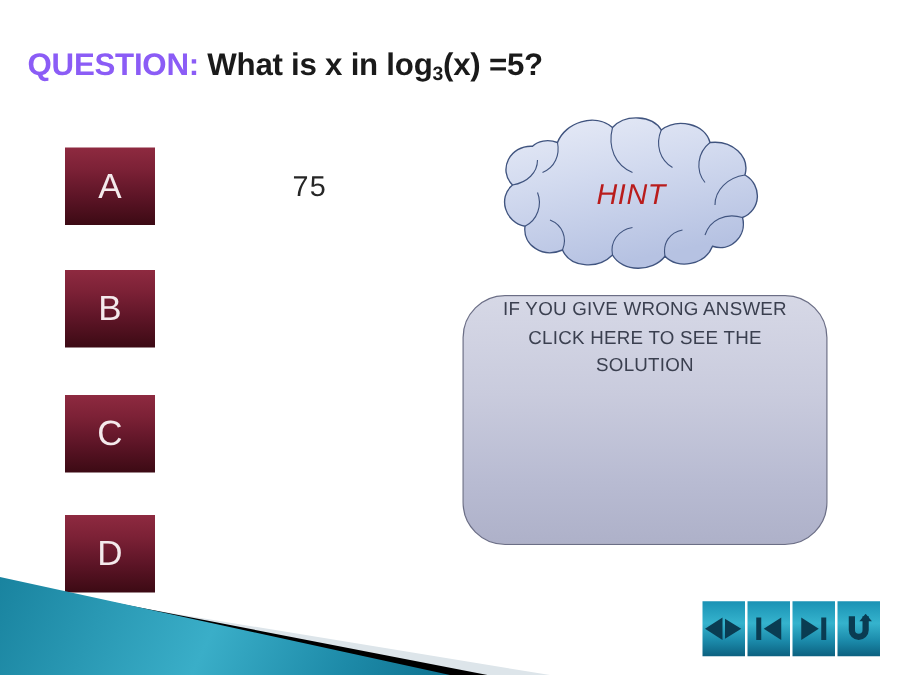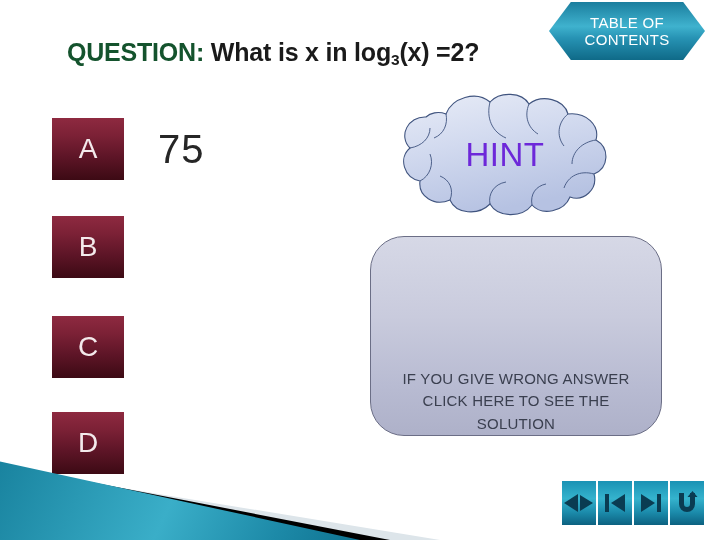--- a/index.html
+++ b/index.html
@@ -47,22 +47,21 @@
     position: absolute;
     left: 22px;
     top: 38px;
     font-size: 25px;
     font-weight: bold;
     color: #1a1a1a;
     white-space: nowrap;
     letter-spacing: -0.2px;
   }
   #question-line .q-label {
-    color: #14532d;
-    margin-left: 45px;
+    color: #8b5cf6;
   }
   #question-line sub {
     font-size: 0.62em;
     vertical-align: -0.28em;
   }
 
   
   .answer-row {
     position: absolute;
     left: 52px;
@@ -76,22 +75,22 @@
     height: 62px;
     background: linear-gradient(to bottom, #8e2a40 0%, #7c2136 28%, #5e1527 62%, #3c0a14 100%);
     display: flex;
     align-items: center;
     justify-content: center;
     color: #f4eaec;
     font-size: 28px;
     cursor: pointer;
   }
   .answer-value {
-    margin-left: 34px;
-    font-size: 40px;
+    margin-left: 110px;
+    font-size: 23px;
     color: #262626;
     letter-spacing: 1px;
   }
 
   
   #hint-cloud {
     position: absolute;
     left: 382px;
     top: 92px;
     width: 232px;
@@ -101,39 +100,40 @@
   #hint-cloud svg { display: block; width: 100%; height: 100%; }
   #hint-cloud .hint-text {
     position: absolute;
     left: 0;
     top: 0;
     width: 100%;
     height: 100%;
     display: flex;
     align-items: center;
     justify-content: center;
-    color: #6d28d9;
-    font-size: 33px;
+    color: #b91c1c;
+    font-size: 23px;
     padding-left: 14px;
     box-sizing: border-box;
     letter-spacing: 0.5px;
+    font-style: italic;
   }
 
   
   #solution-box {
     position: absolute;
     left: 370px;
     top: 236px;
     width: 292px;
     height: 200px;
     border: 1px solid #6b6e86;
     border-radius: 34px;
     background: linear-gradient(to bottom, #d6d8e6 0%, #c9cbdd 40%, #b8bbd2 75%, #aeb1c9 100%);
     display: flex;
-    align-items: flex-end;
+    align-items: flex-start;
     justify-content: center;
     cursor: pointer;
     box-sizing: border-box;
   }
   #solution-box .sol-text {
     text-align: center;
     color: #3a3f4f;
     font-size: 15px;
     line-height: 1.5;
     white-space: pre-line;
@@ -192,28 +192,24 @@
     cursor: pointer;
   }
   .nav-btn svg { display: block; }
   .nav-ico { fill: #0a3c52; }
 </style>
 </head>
 <body>
 
 <div id="slide">
 
-  <div id="toc-button">
-    <span class="toc-label">TABLE OF
-CONTENTS</span>
-  </div>
 
   <div id="question-line">
     <span class="q-label">QUESTION:</span>
-    <span>What is x in log</span><sub>3</sub><span>(x) =2?</span>
+    <span>What is x in log</span><sub>3</sub><span>(x) =5?</span>
   </div>
 
   <div class="answer-row" style="top:118px">
     <div class="answer-box">
       <span>A</span>
     </div>
     <div class="answer-value">75</div>
   </div>
 
   <div class="answer-row" style="top:216px">

